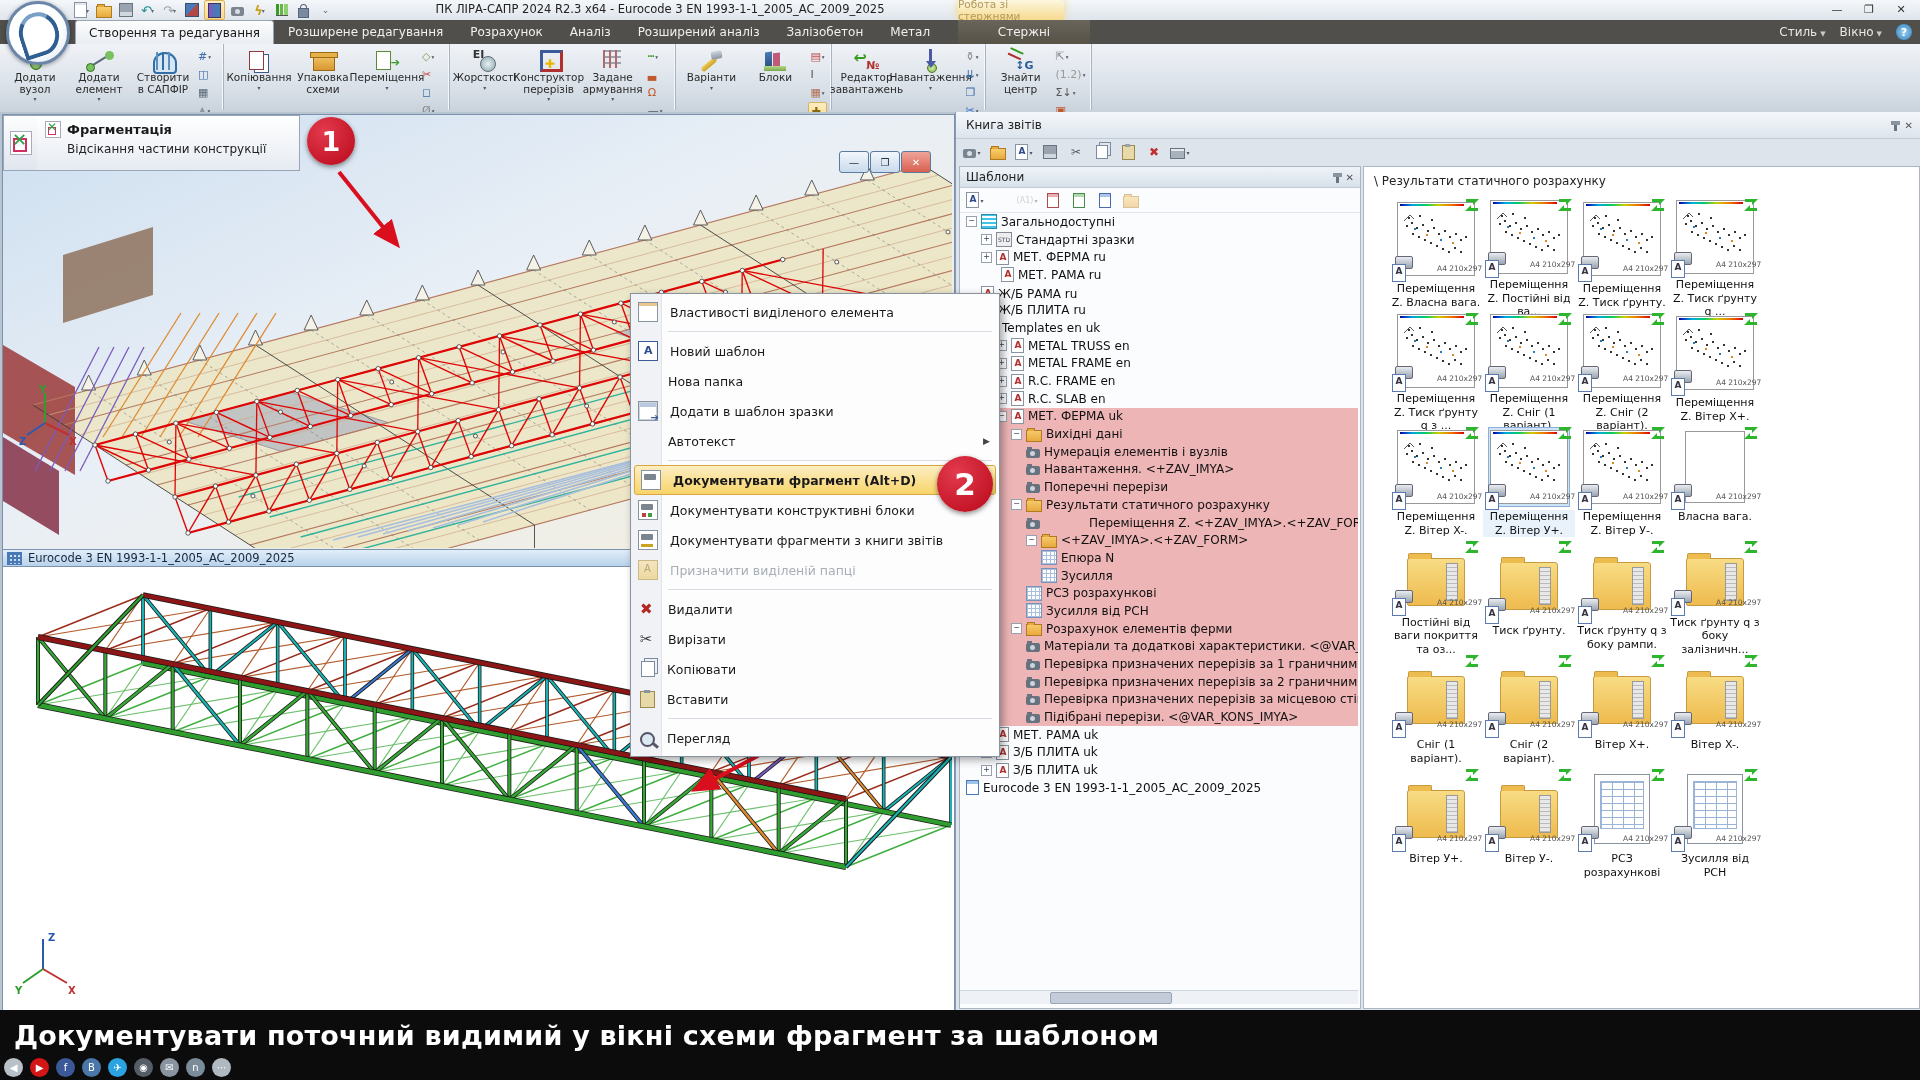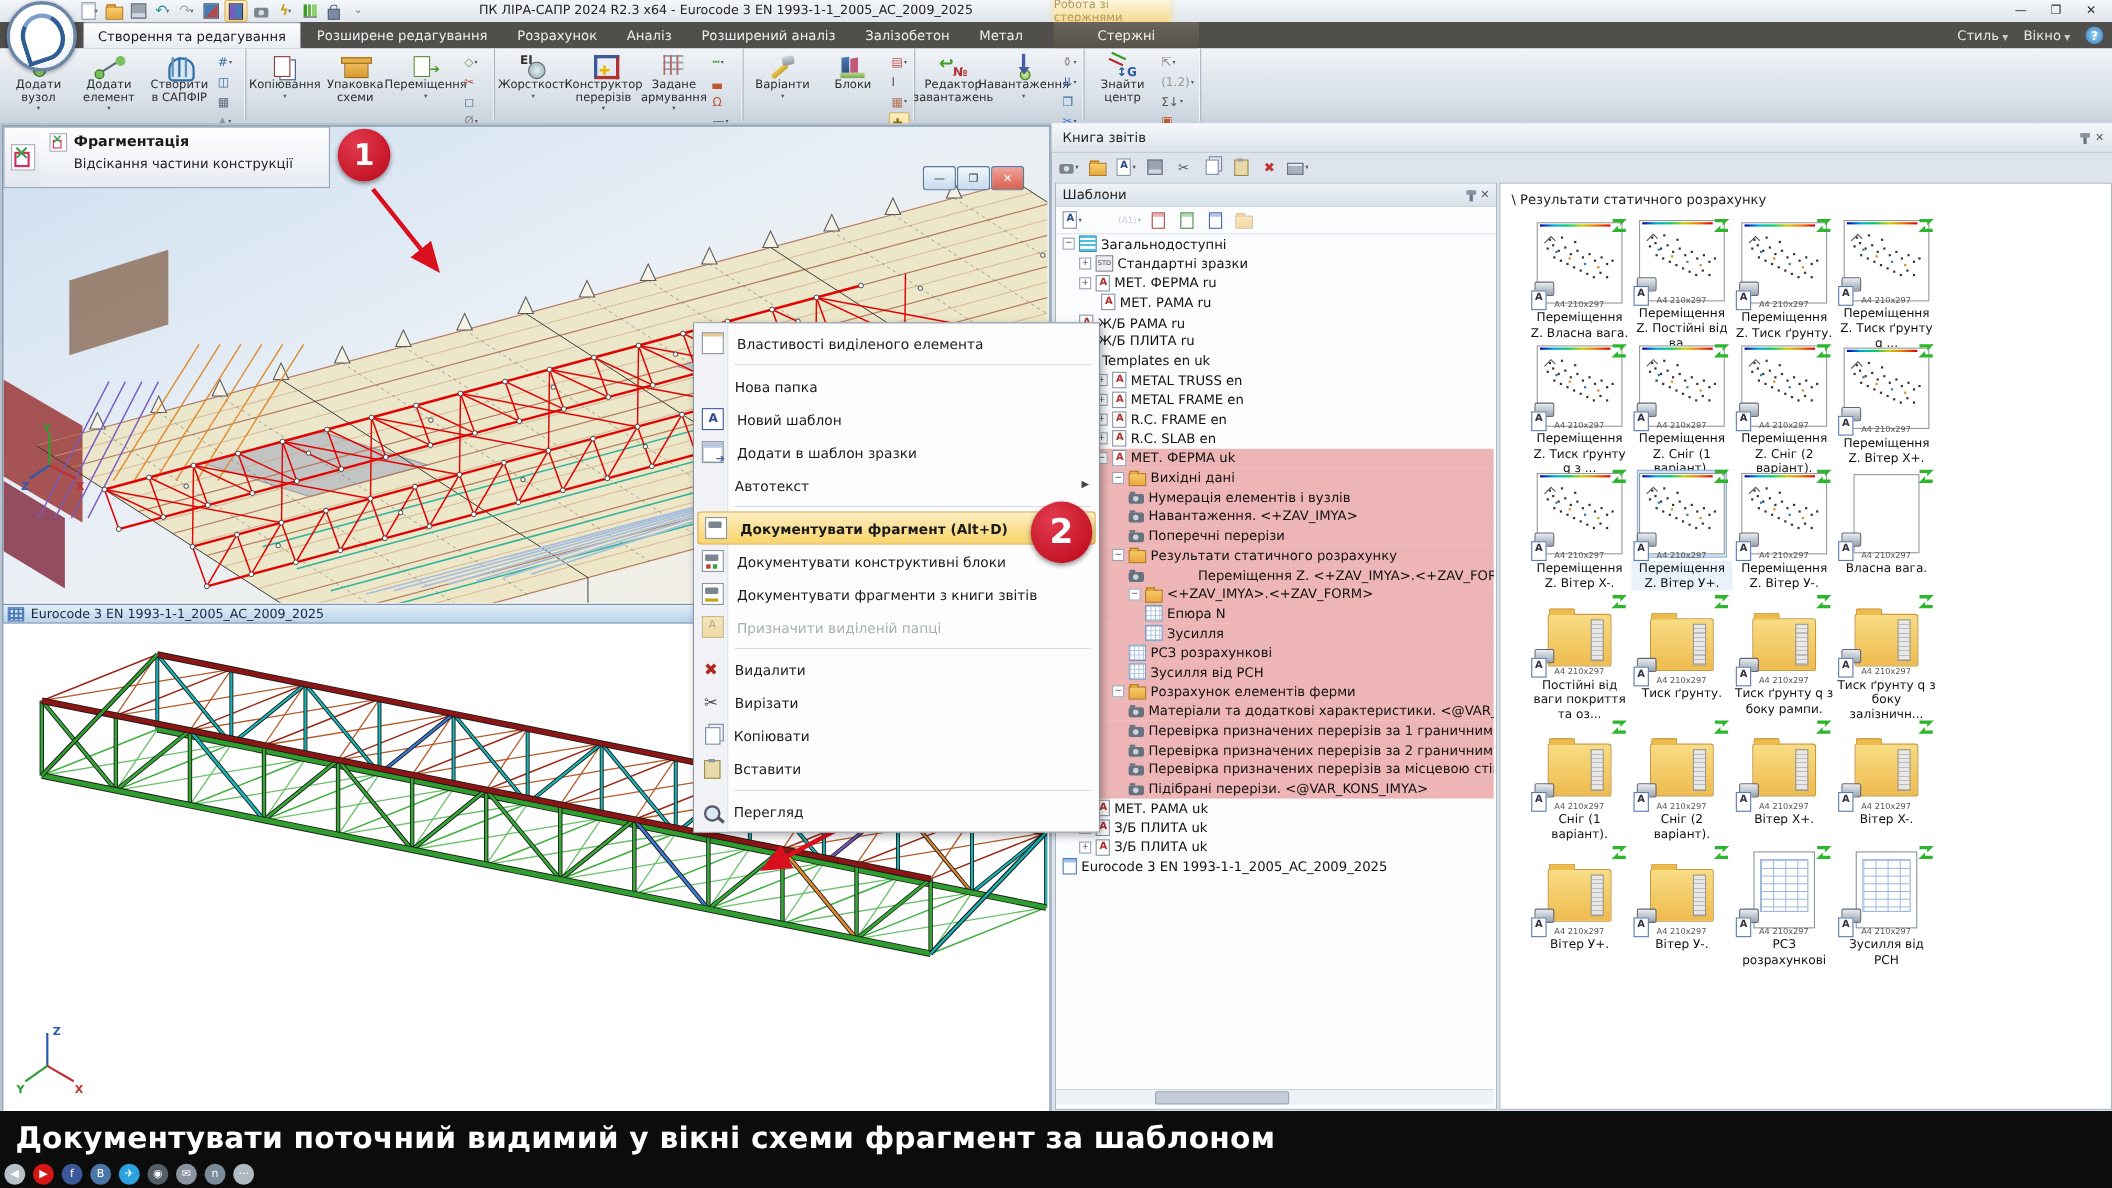--- a/index.html
+++ b/index.html
@@ -242,21 +242,21 @@
   .plotthumb .rb{position:absolute;left:2px;top:1px;right:10px;height:2px;
     background:linear-gradient(90deg,#00a,#0ad,#0c6,#cc0,#e70,#d00);}
   .t-page .pagethumb{width:58px;height:70px;background:#fff;border:1px solid #999;}
   .foldthumb{width:56px;height:46px;background:linear-gradient(#f8dc84,#eebb4e);border:1px solid #c89a40;border-radius:2px 3px 2px 2px;position:relative;margin-top:10px;}
   .foldthumb::before{content:"";position:absolute;left:0;top:-6px;width:22px;height:5px;background:#eebb4e;border:1px solid #c89a40;border-bottom:none;border-radius:2px 2px 0 0;}
   .foldthumb::after{content:"";position:absolute;right:6px;top:4px;width:10px;height:36px;background:repeating-linear-gradient(#e8e8e8 0 3px,#bbb 3px 4px);border:1px solid #999;}
   .docthumb{width:54px;height:68px;background:#fff;border:1px solid #8a94a0;position:relative;}
   .docthumb::after{content:"";position:absolute;left:5px;top:6px;right:5px;height:46px;
     background:linear-gradient(#9ab4d8 1px,transparent 1px) 0 0/100% 7px,linear-gradient(90deg,#9ab4d8 1px,transparent 1px) 0 0/11px 100%;border:1px solid #9ab4d8;}
   .greenarr{position:absolute;right:-4px;top:-2px;z-index:3;}
-  .a4badge{position:absolute;left:-4px;bottom:-4px;display:flex;align-items:flex-end;z-index:3;}
+  .a4badge{position:absolute;left:-4px;bottom:-4px;display:flex;align-items:center;z-index:3;gap:24px;}
   .prnstack{position:relative;width:20px;height:26px;}
   .prnstack .apage{position:absolute;left:0;bottom:0;width:12px;height:16px;background:#fff;border:1px solid #5a7ab0;}
   .prnstack .apage::after{content:"A";position:absolute;left:2.5px;top:1px;font-size:9px;font-weight:bold;color:#334;}
   .prnstack .prn{position:absolute;left:3px;top:0;width:16px;height:11px;background:linear-gradient(#e8ecf0,#9aa4ae);border:1px solid #667;border-radius:2px;}
   .a4text{font-size:7.5px;color:#555;margin:0 0 1px 1px;white-space:nowrap;}
   .rescap{font-size:11px;color:#111;text-align:center;line-height:13.5px;margin-top:4px;width:92px;}
 
   
   #captionbar{position:absolute;left:0;top:1010px;width:1920px;height:70px;background:#0c0c0c;}
   #captionbar .cap{position:absolute;left:14px;top:10px;font-size:27px;font-weight:bold;color:#fff;letter-spacing:.2px;}
@@ -1283,27 +1283,27 @@
           <span class="mi mi-prop"></span>
           <span class="mlabel">Властивості виділеного елемента</span>
 
         </div>
         <div class="mrow sep">
           
           
           
         </div>
         <div class="mrow">
+          <span class="mi mi-newtpl"></span>
+          <span class="mlabel">Новий шаблон</span>
+
+        </div>
+        <div class="mrow">
           <span class="mi"></span>
           <span class="mlabel">Нова папка</span>
-
-        </div>
-        <div class="mrow">
-          <span class="mi mi-newtpl"></span>
-          <span class="mlabel">Новий шаблон</span>
 
         </div>
         <div class="mrow">
           <span class="mi mi-addtpl"></span>
           <span class="mlabel">Додати в шаблон зразки</span>
 
         </div>
         <div class="mrow">
           <span class="mi"></span>
           <span class="mlabel">Автотекст</span>

